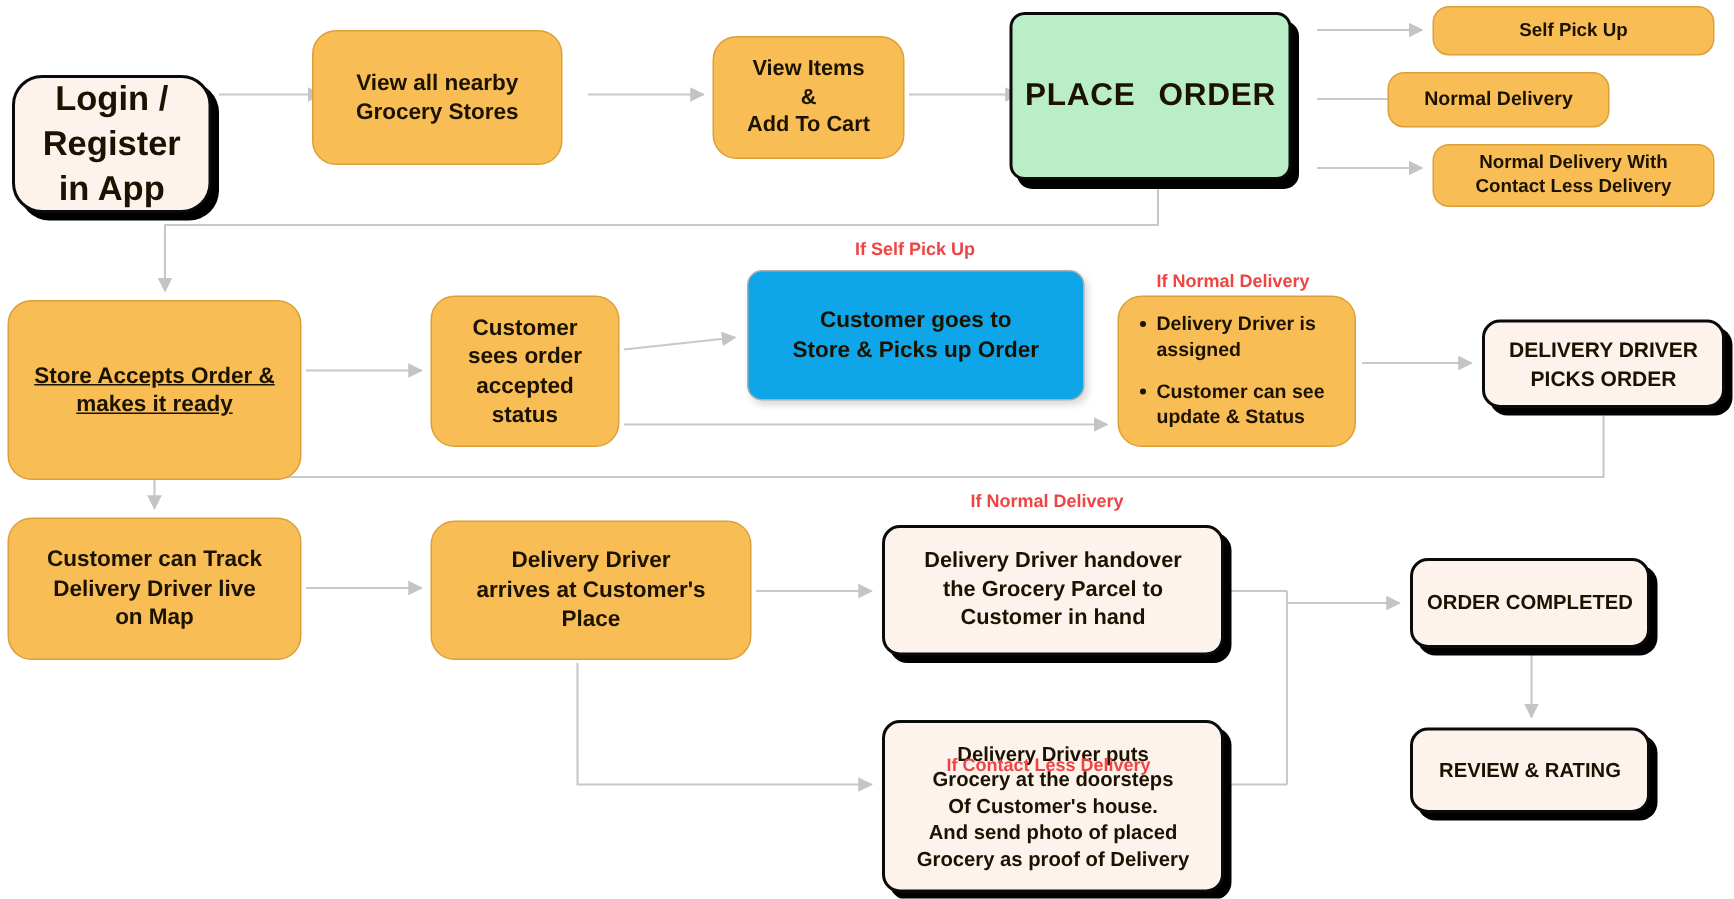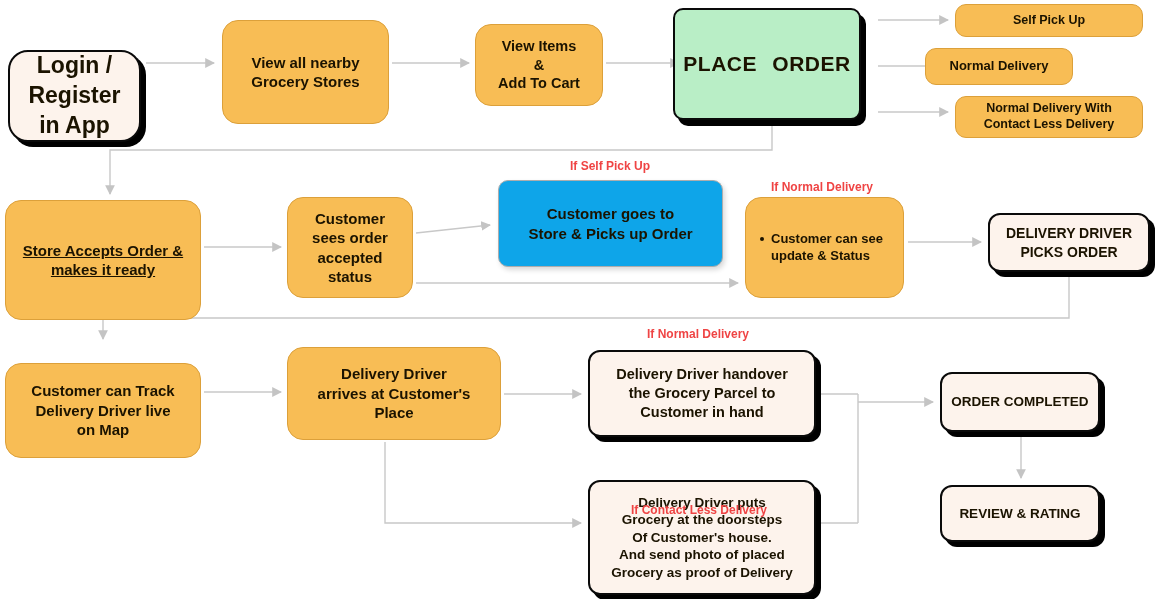--- a/index.html
+++ b/index.html
@@ -56,21 +56,21 @@
       <path d="M858 394 V523"></path>
       <path d="M858 402 H933" marker-end="url(#arr)"></path>
       <path d="M1021 435 V478" marker-end="url(#arr)"></path>
     </g>
   </svg>
 
   <div class="node outlined" style="left:8px; top:18px; width:133px; height:92px; font-size:23px; border-radius:20px;margin-top:32px;">Login /
 Register
 in App</div>
 
-  <div class="node orange" style="left:222px; top:20px; width:167px; height:104px;">View all nearby
+  <div class="node orange" style="left:208px; top:20px; width:167px; height:90px;">View all nearby
 Grocery Stores</div>
 
   <div class="node orange" style="left:475px; top:24px; width:128px; height:82px; font-size:14.5px;">View Items
 &amp;
 Add To Cart</div>
 
   <div class="node green" style="left:673px; top:8px; width:188px; height:112px;">PLACE ORDER</div>
 
   <div class="node orange-sm" style="left:955px; top:4px; width:188px; height:33px;">Self Pick Up</div>
 
@@ -86,28 +86,32 @@
 sees order
 accepted
 status</div>
 
   <div class="node grayb" style="left:498px; top:180px; width:225px; height:87px;">Customer goes to
 Store &amp; Picks up Order</div>
 
   <div class="node orange bullets" style="left:745px; top:197px; width:159px; height:101px;">
     <div class="bullet-row">
       <span class="dot"></span>
+      <span>Delivery Driver is assigned</span>
+    </div>
+    <div class="bullet-row">
+      <span class="dot"></span>
       <span>Customer can see update &amp; Status</span>
     </div>
   </div>
 
   <div class="node outlined" style="left:988px; top:213px; width:162px; height:59px; font-size:14px;">DELIVERY DRIVER
 PICKS ORDER</div>
 
-  <div class="node orange" style="left:5px; top:363px; width:196px; height:95px;">Customer can Track
+  <div class="node orange" style="left:5px; top:345px; width:196px; height:95px;">Customer can Track
 Delivery Driver live
 on Map</div>
 
   <div class="node orange" style="left:287px; top:347px; width:214px; height:93px;">Delivery Driver
 arrives at Customer's
 Place</div>
 
   <div class="node outlined" style="left:588px; top:350px; width:228px; height:87px; font-size:14.5px;">Delivery Driver handover
 the Grocery Parcel to
 Customer in hand</div>

